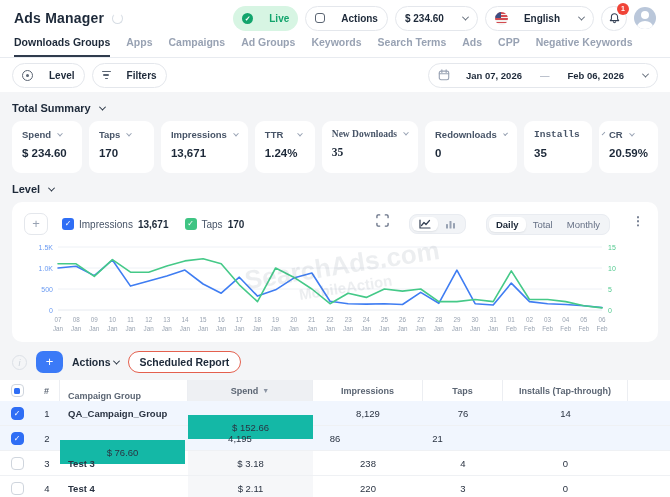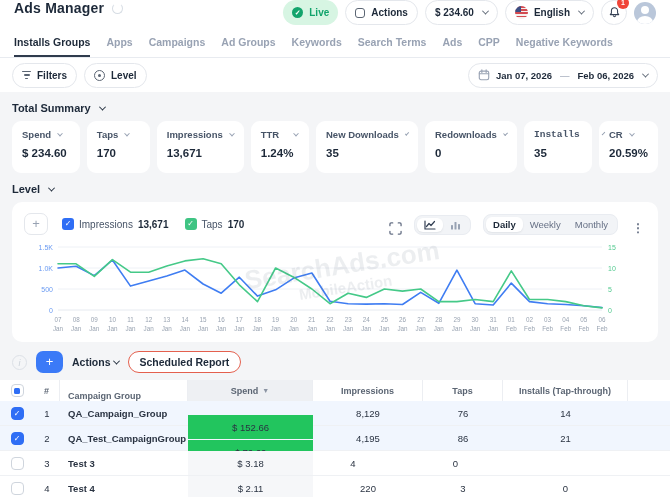--- a/index.html
+++ b/index.html
@@ -1,25 +1,25 @@
 <!DOCTYPE html>
 <html><head>
 <meta charset="utf-8">
 <style>
   * { margin:0; padding:0; box-sizing:border-box; }
   html,body { width:670px; height:497px; overflow:hidden; background:#fff;
     font-family:"Liberation Sans", sans-serif; color:#222b3a; }
 
   
-  .topbar { height:36px; display:flex; align-items:flex-start; justify-content:space-between; padding:0 14px; background:#fff; }
+  .topbar { height:36px; display:flex; align-items:center; justify-content:space-between; padding:0 14px; background:#fff; }
   .topbar-left { display:flex; align-items:center; gap:8px; }
   .app-title { font-size:14px; font-weight:bold; color:#1d2939; letter-spacing:.2px; }
   .loader { width:11px; height:11px; border:1.6px solid #d7dde4; border-top-color:transparent; border-radius:50%; }
   .topbar-right { display:flex; align-items:center; gap:7px; }
-  .pill { display:flex; align-items:center; gap:6px; height:25px; padding:0 9px; border:1px solid #e4e7ec; border-radius:13px; background:#fff; font-size:10px; font-weight:bold; color:#1d2939; cursor:pointer; }
+  .pill { display:flex; align-items:center; gap:16px; height:25px; padding:0 9px; border:1px solid #e4e7ec; border-radius:13px; background:#fff; font-size:10px; font-weight:bold; color:#1d2939; cursor:pointer; }
   .live { background:#d7f5e3; border:none; color:#12a46c; }
   .live-dot { width:11px; height:11px; border-radius:50%; background:#12a46c; color:#fff; font-size:7px; line-height:11px; text-align:center; }
   .chev { display:inline-block; width:5px; height:5px; border-right:1.3px solid #5b6573; border-bottom:1.3px solid #5b6573; transform:rotate(45deg) translate(-1px,-1px); margin-left:3px; }
   .box-icon { width:10px; height:10px; border:1.3px solid #5b6573; border-radius:3px; }
   .flag { width:13px; height:13px; border-radius:50%; background:repeating-linear-gradient(180deg,#d24a50 0 1.6px,#f5f0ee 1.6px 3.2px); position:relative; overflow:hidden; }
   .flag:after { content:""; position:absolute; left:0; top:0; width:6px; height:6px; background:#3c4e82; }
   .bell-wrap { position:relative; width:26px; height:25px; border:1px solid #e4e7ec; border-radius:13px; display:flex; align-items:center; justify-content:center; cursor:pointer; }
   .bell-badge { position:absolute; top:-4px; right:-3px; min-width:12px; height:12px; border-radius:6px; background:#f04438; color:#fff; font-size:7px; font-weight:bold; line-height:12px; text-align:center; padding:0 2px; }
   .avatar { width:22px; height:22px; border-radius:50%; background:#bac7da; position:relative; overflow:hidden; cursor:pointer; }
   .avatar:before { content:""; position:absolute; left:7px; top:4px; width:8px; height:8px; background:#fff; border-radius:50%; }
@@ -54,21 +54,21 @@
   .card-value { font-size:11.5px; font-weight:bold; color:#1d2939; margin-top:7px; }
 
   
   .chart-card { background:#fff; border-radius:10px; margin-top:2px; padding:8px 12px 2px 12px; position:relative; }
   .chart-toolbar { display:flex; align-items:center; justify-content:space-between; height:28px; margin-bottom:4px; }
   .ct-left { display:flex; align-items:center; gap:14px; }
   .plus-btn { width:24px; height:22px; border:1px solid #e4e7ec; border-radius:7px; background:#fff; color:#98a2b3; font-size:13px; line-height:20px; text-align:center; cursor:pointer; }
   .legend-item { display:flex; align-items:center; gap:5px; font-size:10px; color:#475467; cursor:pointer; }
   .legend-box { width:12px; height:12px; border-radius:3px; color:#fff; font-size:8px; line-height:12px; text-align:center; }
   .legend-val { font-weight:bold; color:#1d2939; }
-  .ct-right { display:flex; align-items:flex-end; gap:12px; }
+  .ct-right { display:flex; align-items:flex-start; gap:20px; }
   .seg-group { display:flex; background:#f2f4f7; border:1px solid #e9ecf1; border-radius:8px; padding:2px; }
   .seg-btn { padding:2px 7px; border-radius:6px; font-size:9.5px; color:#667085; cursor:pointer; display:flex; align-items:center; }
   .seg-btn.active { background:#fff; color:#1d2939; font-weight:bold; box-shadow:0 1px 2px rgba(16,24,40,.08); }
   .kebab { color:#667085; font-size:12px; font-weight:bold; cursor:pointer; padding:0 2px; }
   .watermark { position:absolute; left:36%; top:34%; transform:rotate(-9deg); text-align:center; color:rgba(100,112,130,.12); pointer-events:none; }
   .watermark .w1 { font-size:26px; font-weight:bold; }
   .watermark .w2 { font-size:15px; font-weight:bold; margin-top:-2px; }
 
   
   .table-toolbar { display:flex; align-items:center; justify-content:space-between; margin:9px 0 7px 0; }
@@ -87,21 +87,21 @@
   .thead { height:21px; font-size:9px; color:#5b6573; font-weight:bold; background:#fff; }
   .thead .cell { border-right:1px solid #eceef2; height:100%; display:flex; align-items:center; justify-content:center; }
   .thead .c-sel { border-right:none; }
   .tbody-row { height:25px; font-size:9.5px; color:#2a3342; border-bottom:1px solid #eff1f4; background:#fff; }
   .tbody-row.selected { background:#f1f6fe; }
   .cell { flex:none; display:flex; align-items:center; justify-content:center; height:100%; }
   .c-sel { width:34px; } .c-num { width:26px; } .c-name { width:128px; justify-content:flex-start; }
   .c-spend { width:125px; } .c-imp { width:110px; } .c-taps { width:80px; } .c-inst { width:125px; } .c-ttr { width:120px; justify-content:flex-start; padding-left:10px; }
   .thead .c-spend { background:#eef0f3; }
   .tbody-row .c-spend { background:#f6f7f9; }
-  .tbody-row.selected .c-spend { background:#22c55e;margin-top:28px; }
+  .tbody-row.selected .c-spend { background:#14b8a6;margin-top:28px; }
   .c-name { font-weight:bold; }
   .sortcaret { color:#8b94a3; font-size:7px; margin-left:4px; }
   .cb { width:13px; height:13px; border-radius:4px; border:1px solid #cfd5dd; background:#fff; cursor:pointer; position:relative; }
   .cb.checked { background:#2f6ef5; border-color:#2f6ef5; color:#fff; font-size:8px; line-height:12px; text-align:center; }
   .cb.indet:after { content:""; position:absolute; left:2.5px; top:2.5px; width:6px; height:6px; background:#2f6ef5; border-radius:1.5px; }
   svg.icon { display:block; }
 </style>
 </head>
 <body>
 
@@ -132,44 +132,44 @@
       <svg class="icon" width="13" height="13" viewBox="0 0 16 16">
           <path d="M8 2.2a3.8 3.8 0 0 0-3.8 3.8v2.8L2.8 10.6h10.4L11.8 8.8V6A3.8 3.8 0 0 0 8 2.2z M6.6 12.2a1.5 1.5 0 0 0 2.8 0" fill="none" stroke="#344054" stroke-width="1.3" stroke-linejoin="round" stroke-linecap="round"></path>
         </svg>
       <span class="bell-badge">1</span>
     </span>
     <span class="avatar"></span>
   </div>
 </div>
 
 <div class="tabbar">
-    <div class="tab active">Installs Groups</div>
+    <div class="tab active">Downloads Groups</div>
     <div class="tab">Apps</div>
     <div class="tab">Campaigns</div>
     <div class="tab">Ad Groups</div>
     <div class="tab">Keywords</div>
     <div class="tab">Search Terms</div>
     <div class="tab">Ads</div>
     <div class="tab">CPP</div>
     <div class="tab">Negative Keywords</div>
   </div>
 
 <div class="filterbar">
   <div class="left">
     <span class="pill">
+      <span class="target"></span>
+      <span>Level</span>
+    </span>
+    <span class="pill">
       <span class="icon-lines">
           <i></i>
           <i></i>
           <i></i>
         </span>
       <span>Filters</span>
-    </span>
-    <span class="pill">
-      <span class="target"></span>
-      <span>Level</span>
     </span>
   </div>
   <span class="pill datepill">
     <svg class="icon" width="12" height="12" viewBox="0 0 14 14">
         <rect x="1.5" y="2.5" width="11" height="10" rx="2" fill="none" stroke="#98a2b3" stroke-width="1.3"></rect>
         <path d="M1.5 5.6h11 M4.5 1v3 M9.5 1v3" stroke="#98a2b3" stroke-width="1.3" fill="none" stroke-linecap="round"></path>
       </svg>
     <span>Jan 07, 2026</span>
     <span class="sep">—</span>
     <span>Feb 06, 2026</span>
@@ -206,21 +206,21 @@
         </div>
         <div class="card-value">13,671</div>
       </div>
       <div class="card" style="width: 68px;">
         <div class="card-label">
           <span style="margin-right: 12px;">TTR</span>
           <div class="chev"></div>
         </div>
         <div class="card-value">1.24%</div>
       </div>
-      <div class="card" style="width: 102px;">
+      <div class="card" style="width: 102px; font-family: Liberation Serif, serif;">
         <div class="card-label">
           <span style="margin-right: 4px;">New Downloads</span>
           <div class="chev"></div>
         </div>
         <div class="card-value">35</div>
       </div>
       <div class="card" style="width: 92px;">
         <div class="card-label">
           <span style="margin-right: 4px;">Redownloads</span>
           <div class="chev"></div>
@@ -279,21 +279,21 @@
           <span class="seg-btn">
             <svg class="icon" width="11" height="10" viewBox="0 0 11 10">
                 <rect x="1" y="5" width="2" height="4.5" rx=".6" fill="#98a2b3"></rect>
                 <rect x="4.5" y="2" width="2" height="7.5" rx=".6" fill="#98a2b3"></rect>
                 <rect x="8" y="4" width="2" height="5.5" rx=".6" fill="#98a2b3"></rect>
               </svg>
           </span>
         </span>
         <span class="seg-group" id="gran-slot">
             <div class="seg-btn active">Daily</div>
-            <div class="seg-btn">Weekly</div>
+            <div class="seg-btn">Total</div>
             <div class="seg-btn">Monthly</div>
           </span>
         <span class="kebab">⋮</span>
       </div>
     </div>
     <svg id="chart-svg" width="622" height="94" viewBox="0 0 622 94">
         <line x1="34" y1="5" x2="578" y2="5" stroke="#eef1f6" stroke-width="1"></line>
         <text x="29" y="7.5" text-anchor="end" font-size="7" fill="#6b9bf2">1.5K</text>
         <line x1="34" y1="26" x2="578" y2="26" stroke="#eef1f6" stroke-width="1"></line>
         <text x="29" y="28.5" text-anchor="end" font-size="7" fill="#6b9bf2">1.0K</text>
@@ -425,34 +425,34 @@
           <div class="cell c-imp">8,129</div>
           <div class="cell c-taps">76</div>
           <div class="cell c-inst">14</div>
           <div class="cell c-ttr"></div>
         </div>
         <div class="trow tbody-row selected">
           <div class="cell c-sel">
             <div class="cb checked">✓</div>
           </div>
           <div class="cell c-num">2</div>
-          <div class="cell c-name" style="justify-content: flex-start; padding-left: 8px;">QA_Test_CampaignGroup</div>
           <div class="cell c-spend">$ 76.60</div>
           <div class="cell c-imp">4,195</div>
           <div class="cell c-taps">86</div>
           <div class="cell c-inst">21</div>
           <div class="cell c-ttr"></div>
         </div>
         <div class="trow tbody-row">
           <div class="cell c-sel">
             <div class="cb"></div>
           </div>
           <div class="cell c-num">3</div>
           <div class="cell c-name" style="justify-content: flex-start; padding-left: 8px;">Test 3</div>
           <div class="cell c-spend">$ 3.18</div>
+          <div class="cell c-imp">238</div>
           <div class="cell c-taps">4</div>
           <div class="cell c-inst">0</div>
           <div class="cell c-ttr"></div>
         </div>
         <div class="trow tbody-row">
           <div class="cell c-sel">
             <div class="cb"></div>
           </div>
           <div class="cell c-num">4</div>
           <div class="cell c-name" style="justify-content: flex-start; padding-left: 8px;">Test 4</div>

